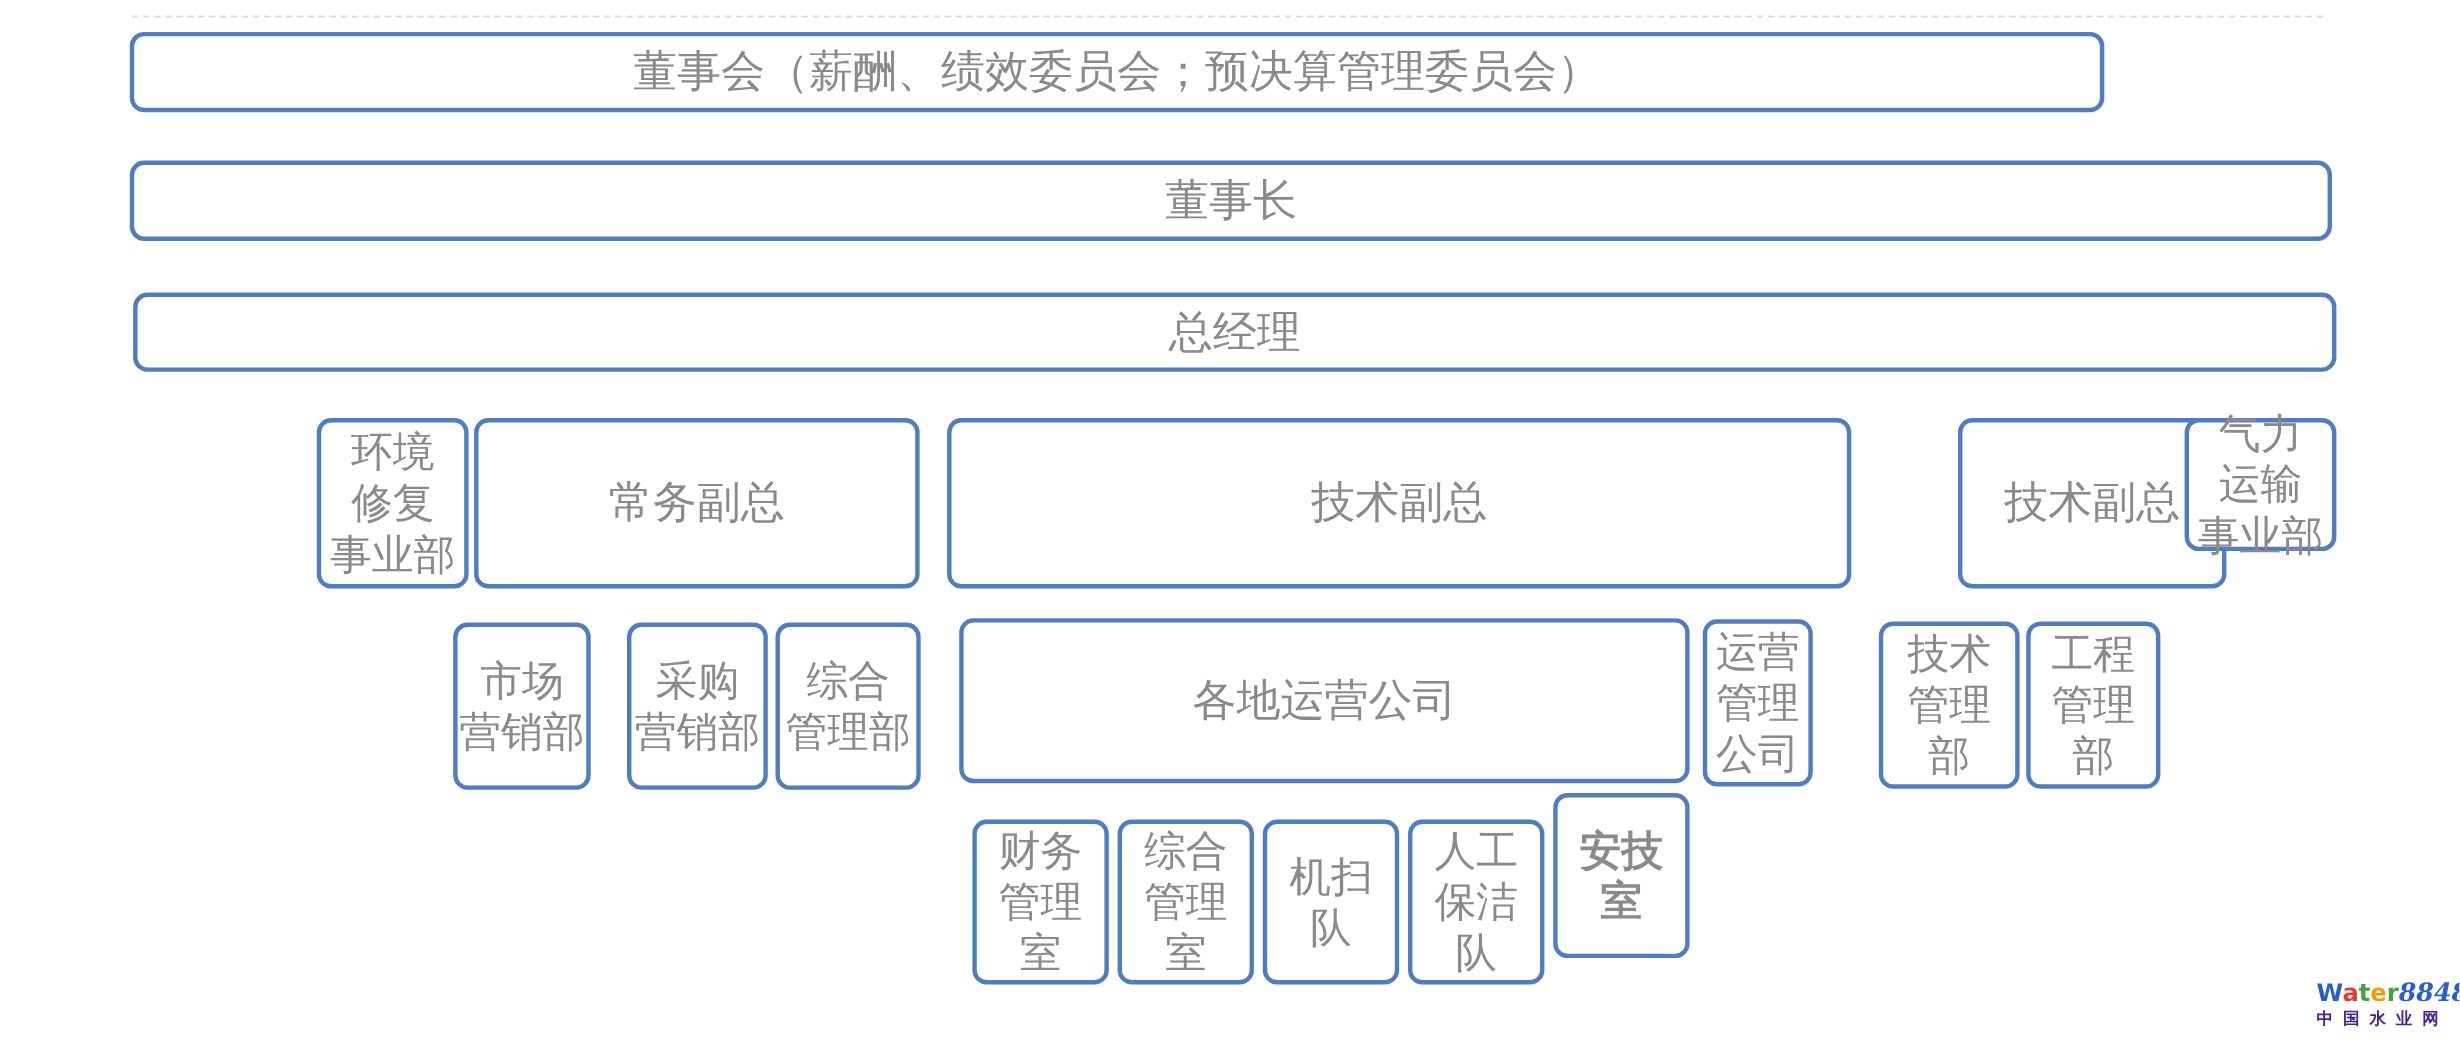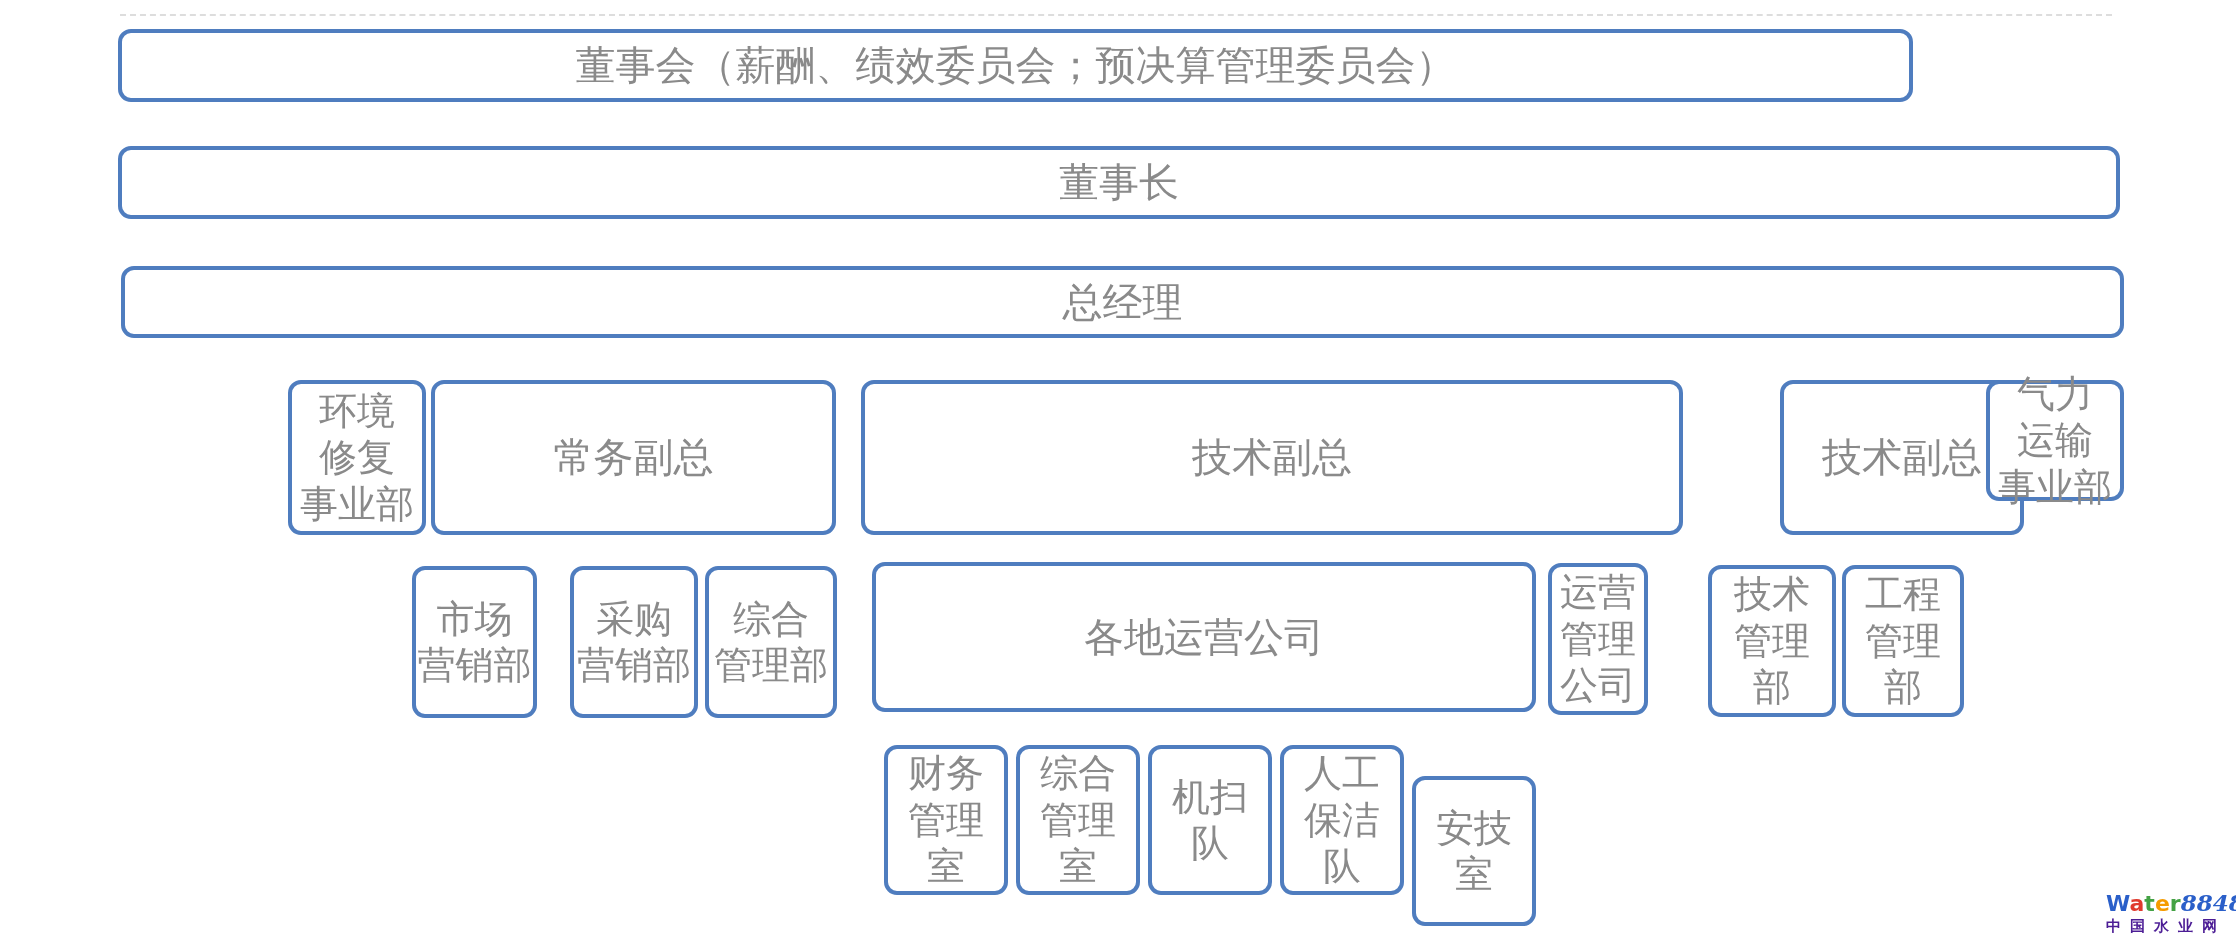--- a/index.html
+++ b/index.html
@@ -122,21 +122,21 @@
 管理
 室</div>
 
   <div class="obox compact" style="left:1148px; top:745px; width:124px; height:150px;">机扫
 队</div>
 
   <div class="obox compact" style="left:1280px; top:745px; width:124px; height:150px;">人工
 保洁
 队</div>
 
-  <div class="obox compact" style="left:1412px; top:776px; width:124px; height:150px;">安技
+  <div class="obox compact" style="left:1412px; top:721px; width:124px; height:150px;font-weight:bold;">安技
 室</div>
 
   <div class="watermark">
     <div class="wm-brand"><span style="color: rgb(42, 95, 201);">W</span><span style="color: rgb(224, 58, 46);">a</span><span style="color: rgb(68, 162, 68);">t</span><span style="color: rgb(245, 155, 0);">e</span><span style="color: rgb(68, 162, 68);">r</span><span class="wm-num" style="color: rgb(42, 95, 201);">8848</span></div>
     <div class="wm-cn" style="color: #4c1d95;">中国水业网</div>
   </div>
 
 </div>
 
 </body></html>

